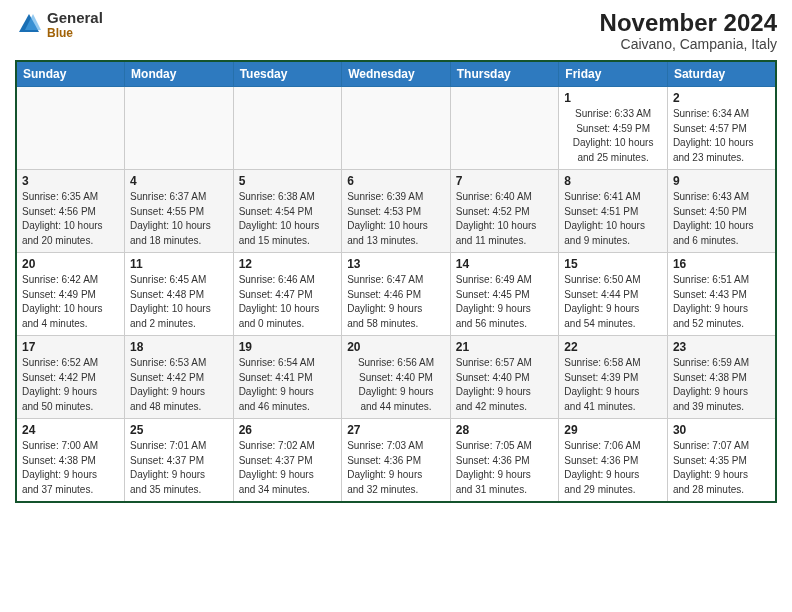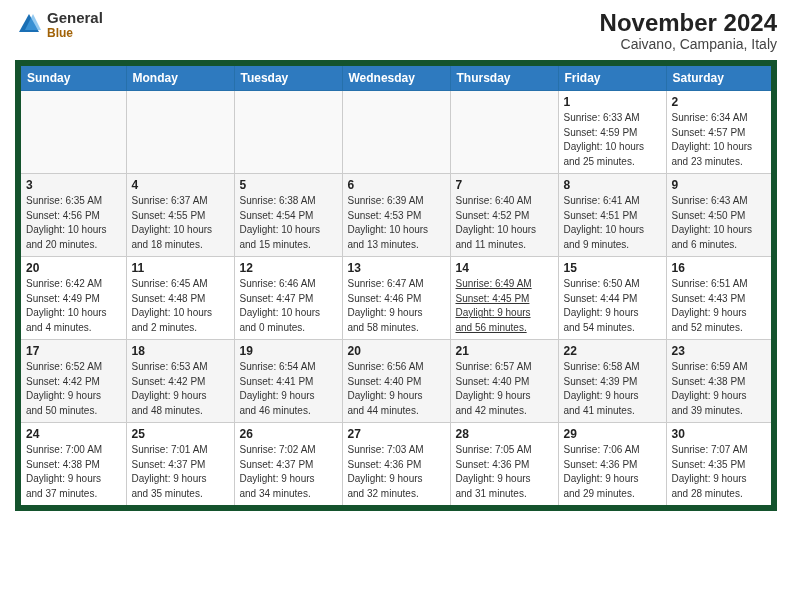--- a/index.html
+++ b/index.html
@@ -54,21 +54,21 @@
       color: #222;
       line-height: 1.1;
     }
     .location {
       font-size: 14px;
       color: #444;
     }
     .calendar {
       width: 100%;
       border-collapse: collapse;
-      border: 6px solid #14532d;
+      border: 2px solid #14532d;
       padding-left: 8px;
     }
     .calendar th {
       background: #2e7abf;
       color: #fff;
       text-align: left;
       font-size: 12px;
       padding: 5px 6px;
       font-weight: bold;
       border: 1px solid #2670ab;
@@ -136,21 +136,21 @@
     </thead>
     <tbody id="calendar-body">
     <tr>
           <td class="empty"></td>
           <td class="empty"></td>
           <td class="empty"></td>
           <td class="empty"></td>
           <td class="empty"></td>
           <td>
             <span class="day-num">1</span>
-            <div class="day-info" style="white-space: pre-line;">Sunrise: 6:33 AM
+            <div class="day-info" style="white-space: pre-line; text-align: center;">Sunrise: 6:33 AM
 Sunset: 4:59 PM
 Daylight: 10 hours
 and 25 minutes.</div>
           </td>
           <td>
             <span class="day-num">2</span>
             <div class="day-info" style="white-space: pre-line;">Sunrise: 6:34 AM
 Sunset: 4:57 PM
 Daylight: 10 hours
 and 23 minutes.</div>
@@ -231,21 +231,21 @@
           </td>
           <td>
             <span class="day-num">13</span>
             <div class="day-info" style="white-space: pre-line;">Sunrise: 6:47 AM
 Sunset: 4:46 PM
 Daylight: 9 hours
 and 58 minutes.</div>
           </td>
           <td>
             <span class="day-num">14</span>
-            <div class="day-info" style="white-space: pre-line; text-decoration: underline;">Sunrise: 6:49 AM
+            <div class="day-info" style="white-space: pre-line;">Sunrise: 6:49 AM
 Sunset: 4:45 PM
 Daylight: 9 hours
 and 56 minutes.</div>
           </td>
           <td>
             <span class="day-num">15</span>
             <div class="day-info" style="white-space: pre-line;">Sunrise: 6:50 AM
 Sunset: 4:44 PM
 Daylight: 9 hours
 and 54 minutes.</div>
@@ -275,21 +275,21 @@
           </td>
           <td>
             <span class="day-num">19</span>
             <div class="day-info" style="white-space: pre-line;">Sunrise: 6:54 AM
 Sunset: 4:41 PM
 Daylight: 9 hours
 and 46 minutes.</div>
           </td>
           <td>
             <span class="day-num">20</span>
-            <div class="day-info" style="white-space: pre-line;">Sunrise: 6:56 AM
+            <div class="day-info" style="white-space: pre-line; text-align: center;">Sunrise: 6:56 AM
 Sunset: 4:40 PM
 Daylight: 9 hours
 and 44 minutes.</div>
           </td>
           <td>
             <span class="day-num">21</span>
             <div class="day-info" style="white-space: pre-line;">Sunrise: 6:57 AM
 Sunset: 4:40 PM
 Daylight: 9 hours
 and 42 minutes.</div>

